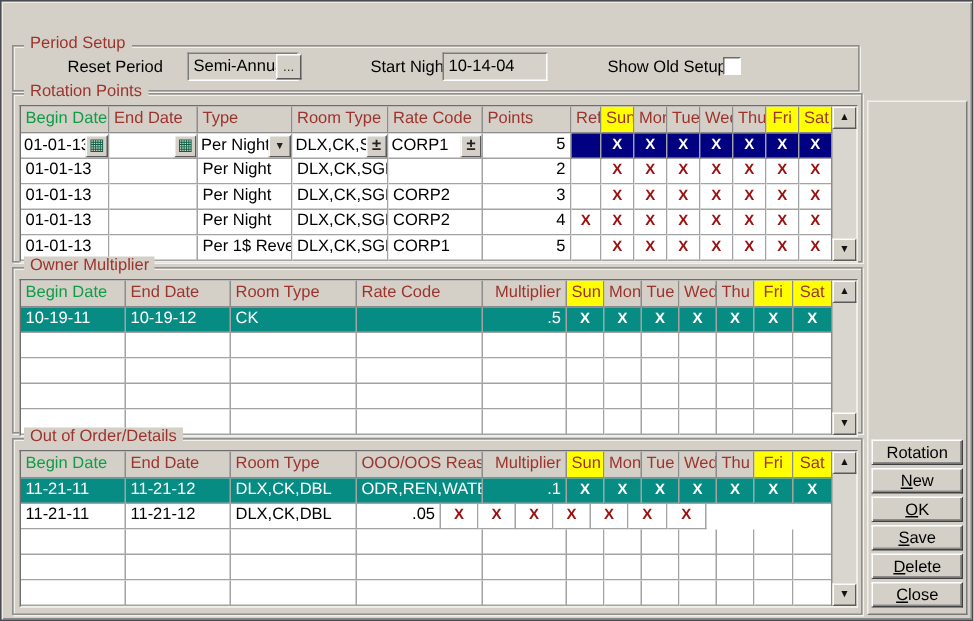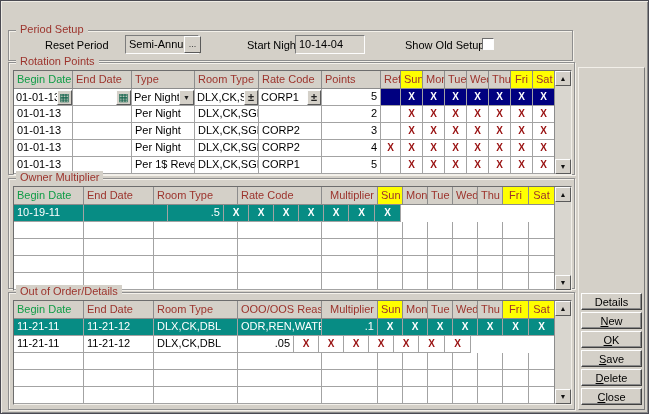--- a/index.html
+++ b/index.html
@@ -224,20 +224,22 @@
             <div class="hdr-cell yellow" style="width: 25px; text-align: center;">Sun</div>
             <div class="hdr-cell" style="width: 25px; text-align: center;">Mon</div>
             <div class="hdr-cell" style="width: 25px; text-align: center;">Tue</div>
             <div class="hdr-cell" style="width: 25px; text-align: center;">Wed</div>
             <div class="hdr-cell" style="width: 25px; text-align: center;">Thu</div>
             <div class="hdr-cell yellow" style="width: 26px; text-align: center;">Fri</div>
             <div class="hdr-cell yellow" style="width: 26px; text-align: center;">Sat</div>
           </div>
           <div class="data-row sel-teal">
             <div class="cell" style="width: 70px;">10-19-11</div>
+            <div class="cell" style="width: 70px;">10-19-12</div>
+            <div class="cell" style="width: 84px;">CK</div>
             <div class="cell" style="width: 84px;"></div>
             <div class="cell" style="width: 56px; text-align: right;">.5</div>
             <div class="cell" style="width: 25px; text-align: center;"><span class="x">X</span></div>
             <div class="cell" style="width: 25px; text-align: center;"><span class="x">X</span></div>
             <div class="cell" style="width: 25px; text-align: center;"><span class="x">X</span></div>
             <div class="cell" style="width: 25px; text-align: center;"><span class="x">X</span></div>
             <div class="cell" style="width: 25px; text-align: center;"><span class="x">X</span></div>
             <div class="cell" style="width: 26px; text-align: center;"><span class="x">X</span></div>
             <div class="cell" style="width: 26px; text-align: center;"><span class="x">X</span></div>
           </div>
@@ -392,21 +394,21 @@
           </div>
           <div class="sbar">
             <div class="sbtn up">▲</div>
             <div class="sbtn down">▼</div>
           </div>
         </div>
     </div>
 
     <div class="rightpanel">
       <div class="btnstack">
-          <button class="abtn">Details</button>
+          <button class="abtn">Rotation</button>
           <button class="abtn"><u>N</u>ew</button>
           <button class="abtn"><u>O</u>K</button>
           <button class="abtn"><u>S</u>ave</button>
           <button class="abtn"><u>D</u>elete</button>
           <button class="abtn"><u>C</u>lose</button>
         </div>
     </div>
 
   </div>
 </div>

